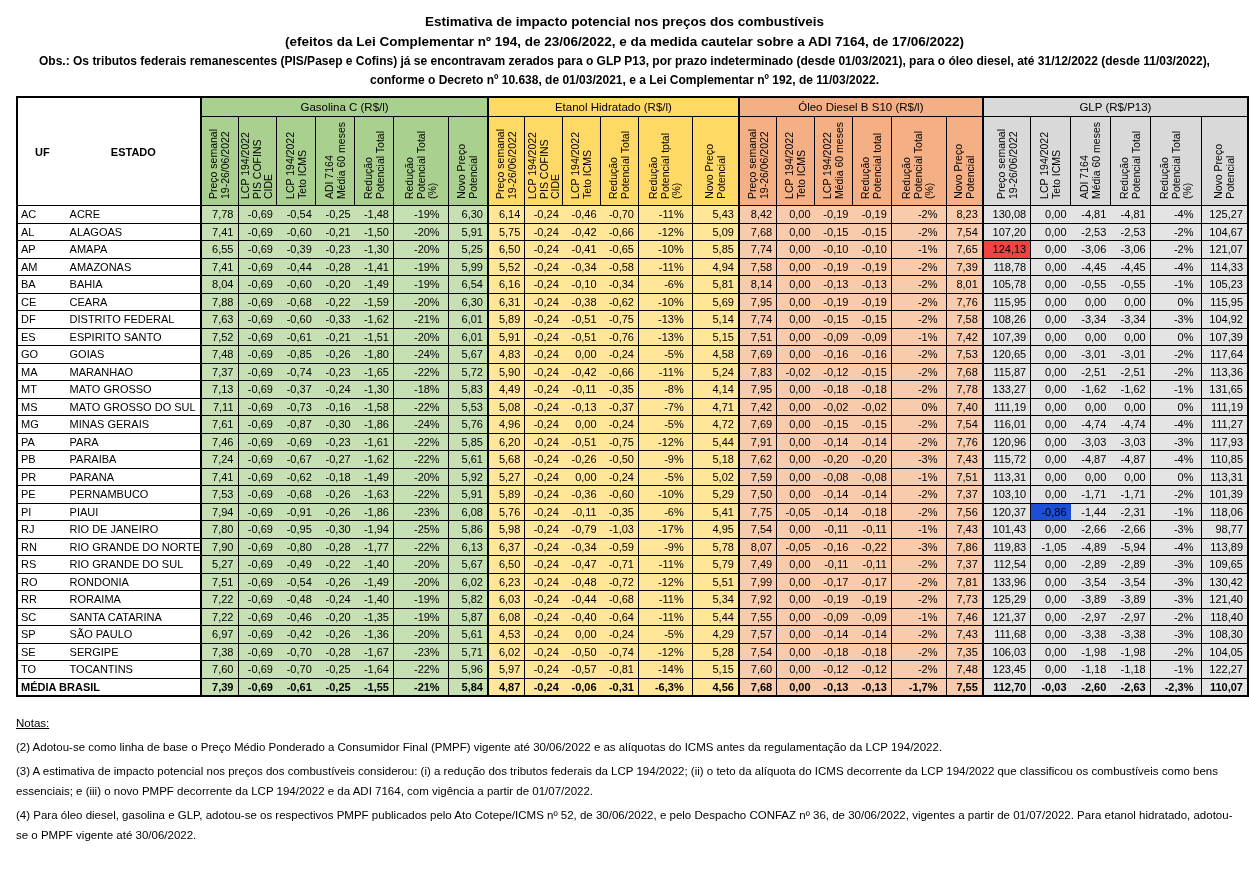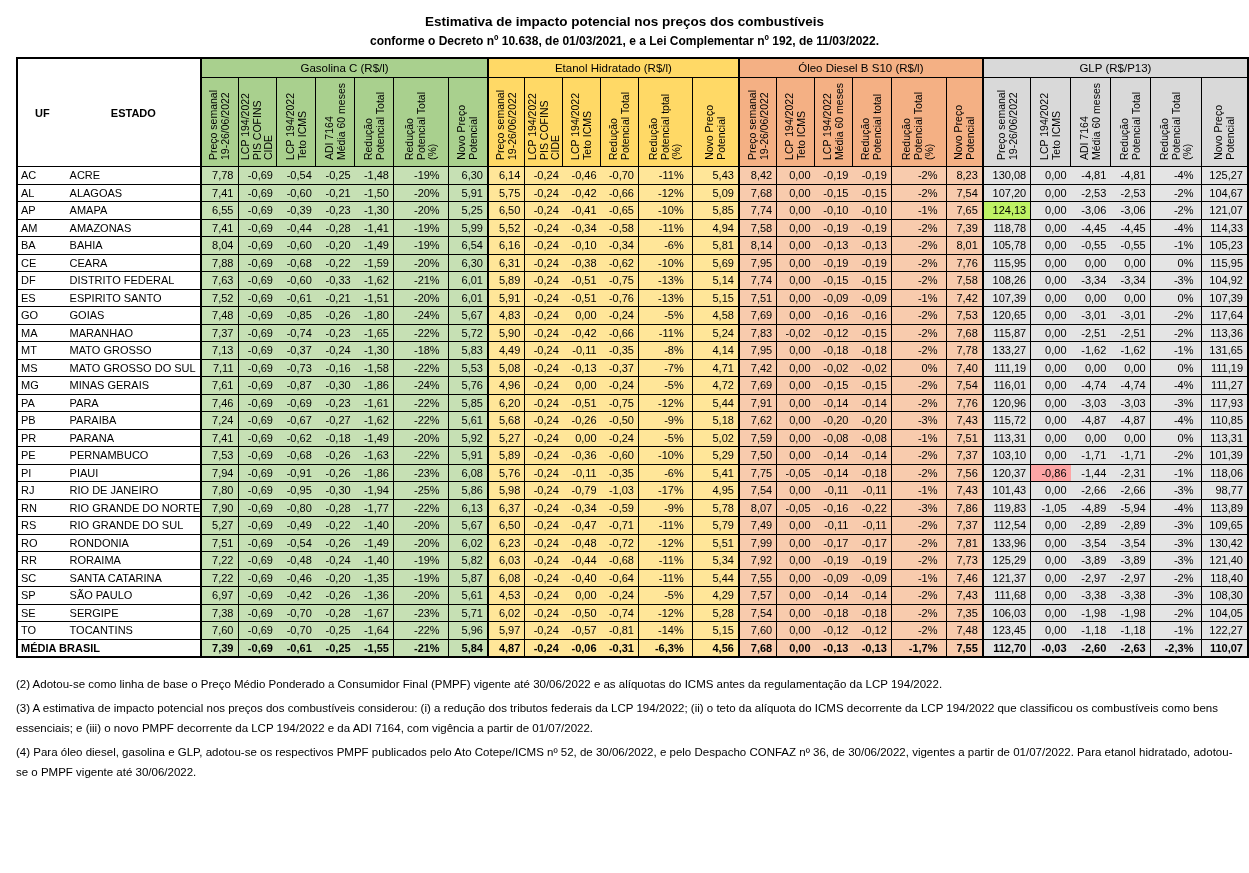--- a/index.html
+++ b/index.html
@@ -21,20 +21,22 @@
   .media td{font-weight:bold;}
   .notes{margin:16px 16px 0 16px;font-size:11.5px;}
   .notes-heading{text-decoration:underline;line-height:20px;}
   .note{margin-top:4px;line-height:20px;white-space:normal;}
 </style>
 </head>
 <body>
 
 <div class="header-block">
   <div class="title">Estimativa de impacto potencial nos preços dos combustíveis</div>
+  <div class="subtitle">(efeitos da Lei Complementar nº 194, de 23/06/2022, e da medida cautelar sobre a ADI 7164, de 17/06/2022)</div>
+  <div class="obs">Obs.: Os tributos federais remanescentes (PIS/Pasep e Cofins) já se encontravam zerados para o GLP P13, por prazo indeterminado (desde 01/03/2021), para o óleo diesel, até 31/12/2022 (desde 11/03/2022),</div>
   <div class="obs">conforme o Decreto nº 10.638, de 01/03/2021, e a Lei Complementar nº 192, de 11/03/2022.</div>
 </div>
 
 <table>
   <colgroup id="cols">
       <col style="width: 50px;">
       <col style="width: 129px;">
       <col style="width: 37px;">
       <col style="width: 39px;">
       <col style="width: 39px;">
@@ -201,21 +203,21 @@
         <td style="background: rgb(255, 230, 153);">-0,41</td>
         <td class="br" style="background: rgb(255, 230, 153);">-0,65</td>
         <td class="br pct" style="background: rgb(255, 230, 153);">-10%</td>
         <td class="brt" style="background: rgb(255, 230, 153);">5,85</td>
         <td class="br" style="background: rgb(248, 203, 173);">7,74</td>
         <td style="background: rgb(248, 203, 173);">0,00</td>
         <td style="background: rgb(248, 203, 173);">-0,10</td>
         <td class="br" style="background: rgb(248, 203, 173);">-0,10</td>
         <td class="br pct" style="background: rgb(248, 203, 173);">-1%</td>
         <td class="brt" style="background: rgb(248, 203, 173);">7,65</td>
-        <td class="br" style="background: #bef264;">124,13</td>
+        <td class="br" style="background: #ef4444;">124,13</td>
         <td style="background: rgb(228, 228, 228);">0,00</td>
         <td style="background: rgb(228, 228, 228);">-3,06</td>
         <td class="br" style="background: rgb(228, 228, 228);">-3,06</td>
         <td class="br pct" style="background: rgb(228, 228, 228);">-2%</td>
         <td class="brt" style="background: rgb(228, 228, 228);">121,07</td>
       </tr>
       <tr>
         <td class="uf">AM</td>
         <td class="estado brt">AMAZONAS</td>
         <td class="br" style="background: rgb(198, 224, 180);">7,41</td>
@@ -637,21 +639,21 @@
         <td class="br" style="background: rgb(255, 230, 153);">-0,35</td>
         <td class="br pct" style="background: rgb(255, 230, 153);">-6%</td>
         <td class="brt" style="background: rgb(255, 230, 153);">5,41</td>
         <td class="br" style="background: rgb(248, 203, 173);">7,75</td>
         <td style="background: rgb(248, 203, 173);">-0,05</td>
         <td style="background: rgb(248, 203, 173);">-0,14</td>
         <td class="br" style="background: rgb(248, 203, 173);">-0,18</td>
         <td class="br pct" style="background: rgb(248, 203, 173);">-2%</td>
         <td class="brt" style="background: rgb(248, 203, 173);">7,56</td>
         <td class="br" style="background: rgb(228, 228, 228);">120,37</td>
-        <td style="background: #fca5a5;">-0,86</td>
+        <td style="background: #1d4ed8;">-0,86</td>
         <td style="background: rgb(228, 228, 228);">-1,44</td>
         <td class="br" style="background: rgb(228, 228, 228);">-2,31</td>
         <td class="br pct" style="background: rgb(228, 228, 228);">-1%</td>
         <td class="brt" style="background: rgb(228, 228, 228);">118,06</td>
       </tr>
       <tr>
         <td class="uf">RJ</td>
         <td class="estado brt">RIO DE JANEIRO</td>
         <td class="br" style="background: rgb(198, 224, 180);">7,80</td>
         <td style="background: rgb(198, 224, 180);">-0,69</td>
@@ -936,17 +938,18 @@
         <td style="background: rgb(228, 228, 228);">-0,03</td>
         <td style="background: rgb(228, 228, 228);">-2,60</td>
         <td class="br" style="background: rgb(228, 228, 228);">-2,63</td>
         <td class="br pct" style="background: rgb(228, 228, 228);">-2,3%</td>
         <td class="brt" style="background: rgb(228, 228, 228);">110,07</td>
       </tr>
     </tbody>
 </table>
 
 <div class="notes">
+  <div class="notes-heading">Notas:</div>
   <div class="note">(2) Adotou-se como linha de base o Preço Médio Ponderado a Consumidor Final (PMPF) vigente até 30/06/2022 e as alíquotas do ICMS antes da regulamentação da LCP 194/2022.</div>
   <div class="note">(3) A estimativa de impacto potencial nos preços dos combustíveis considerou: (i) a redução dos tributos federais da LCP 194/2022; (ii) o teto da alíquota do ICMS decorrente da LCP 194/2022 que classificou os combustíveis como bens essenciais; e (iii) o novo PMPF decorrente da LCP 194/2022 e da ADI 7164, com vigência a partir de 01/07/2022.</div>
   <div class="note">(4) Para óleo diesel, gasolina e GLP, adotou-se os respectivos PMPF publicados pelo Ato Cotepe/ICMS nº 52, de 30/06/2022, e pelo Despacho CONFAZ nº 36, de 30/06/2022, vigentes a partir de 01/07/2022. Para etanol hidratado, adotou-se o PMPF vigente até 30/06/2022.</div>
 
 </div>
 
 </body></html>

